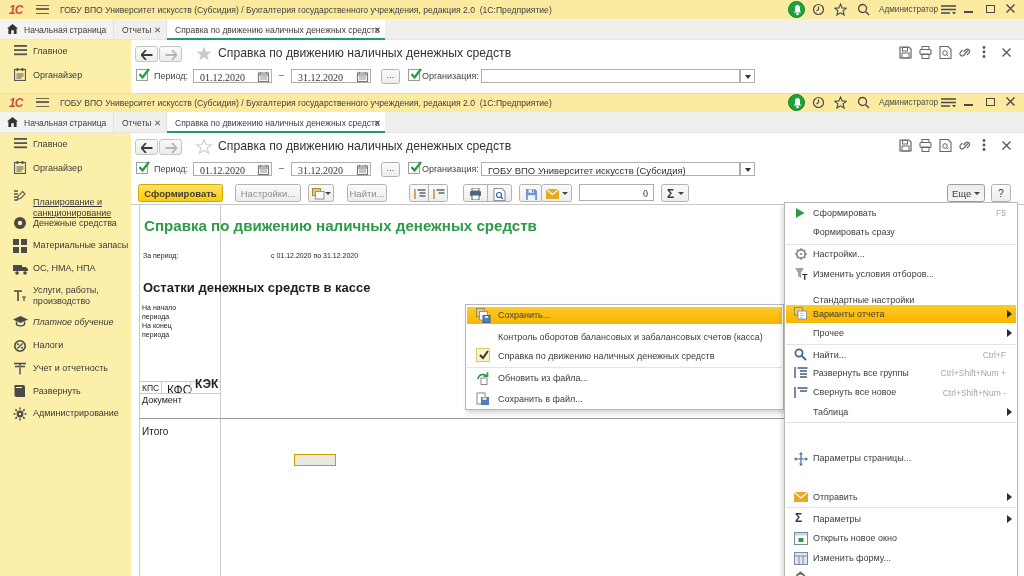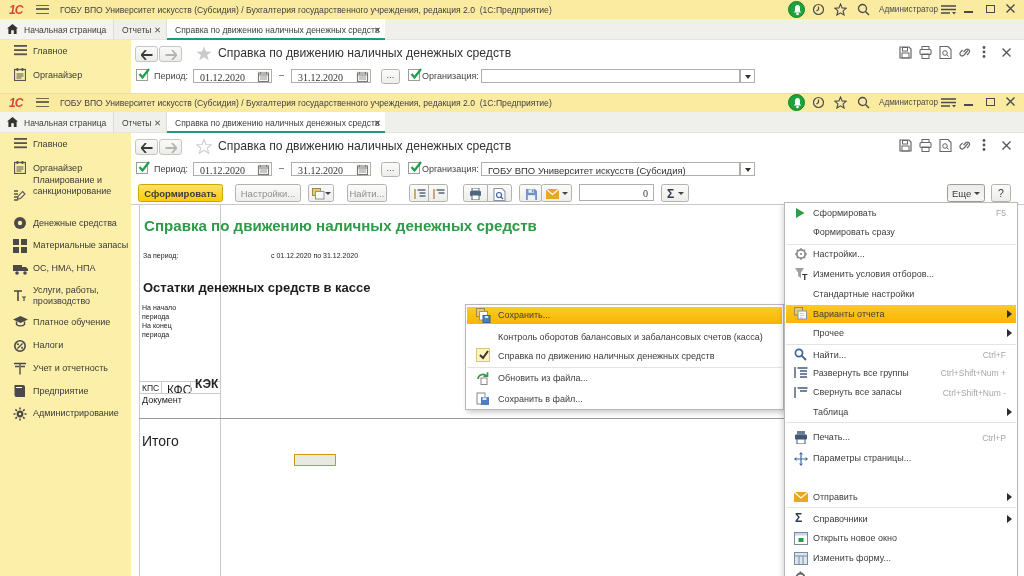--- a/index.html
+++ b/index.html
@@ -300,21 +300,21 @@
           <path d="M2.5 6 h7 M2.5 8 h7 M2.5 10 h5" stroke="#555" stroke-width="1"></path>
         </svg>
       </div>
   <div class="abs sideitem" style="top:70px;">Органайзер</div>
   <div class="abs sideico" style="left:13px;top:96px;">
         <svg width="14" height="14" viewBox="0 0 14 14">
           <path d="M1 2 h4 M1 5 h4 M1 8 h4 M1 11 h4" stroke="#555" stroke-width="1.3"></path>
           <path d="M9.5 2.5 l2.5 2.5 -4.5 4.5 -3 0.7 0.7 -3 Z" fill="none" stroke="#555" stroke-width="1.1"></path>
         </svg>
       </div>
-  <div class="abs sideitem" style="top:82px;">Планирование и<br>санкционирование</div>
+  <div class="abs sideitem" style="top:104px;text-decoration:underline;">Планирование и<br>санкционирование</div>
   <div class="abs sideico" style="left:13px;top:123px;">
         <svg width="14" height="14" viewBox="0 0 14 14">
           <circle cx="7" cy="7" r="6" fill="#4a4a4a"></circle>
           <circle cx="7" cy="7" r="2.2" fill="#fcefa9"></circle>
         </svg>
       </div>
   <div class="abs sideitem" style="top:124.5px;">Денежные средства</div>
   <div class="abs sideico" style="left:13px;top:146px;">
         <svg width="14" height="14" viewBox="0 0 14 14">
           <rect x="0" y="0" width="6" height="6" fill="#4a4a4a"></rect>
@@ -338,21 +338,21 @@
           <path d="M9 8 h4 M11 8 v4" stroke="#4a4a4a" stroke-width="1.2"></path>
         </svg>
       </div>
   <div class="abs sideitem" style="top:192px;">Услуги, работы,<br>производство</div>
   <div class="abs sideico" style="left:13px;top:223px;">
         <svg width="15" height="13" viewBox="0 0 15 13">
           <path d="M7.5 0 L15 3.5 7.5 7 0 3.5 Z" fill="#4a4a4a"></path>
           <path d="M3.5 5.5 v3 c2 1.8 6 1.8 8 0 v-3" fill="none" stroke="#4a4a4a" stroke-width="1.4"></path>
         </svg>
       </div>
-  <div class="abs sideitem" style="top:223.5px;">Платное обучение</div>
+  <div class="abs sideitem" style="top:223.5px;font-style:italic;">Платное обучение</div>
   <div class="abs sideico" style="left:13px;top:245.5px;">
         <svg width="14" height="14" viewBox="0 0 14 14">
           <circle cx="7" cy="7" r="5.2" fill="none" stroke="#4a4a4a" stroke-width="1.6"></circle>
           <path d="M4.5 9.5 L9.5 4.5" stroke="#4a4a4a" stroke-width="1.2"></path>
           <circle cx="5" cy="5.3" r="1" fill="#4a4a4a"></circle>
           <circle cx="9" cy="8.7" r="1" fill="#4a4a4a"></circle>
         </svg>
       </div>
   <div class="abs sideitem" style="top:246.5px;">Налоги</div>
   <div class="abs sideico" style="left:13px;top:269px;">
@@ -360,21 +360,21 @@
           <path d="M1 1.5 h12 M7 1.5 v11 M2 4.5 h4 M8 4.5 h4" stroke="#4a4a4a" stroke-width="1.4" fill="none"></path>
         </svg>
       </div>
   <div class="abs sideitem" style="top:270px;">Учет и отчетность</div>
   <div class="abs sideico" style="left:13px;top:291px;">
         <svg width="13" height="14" viewBox="0 0 13 14">
           <path d="M1.5 1 h8.5 a2 2 0 0 1 2 2 v10 h-8.5 a2 2 0 0 1 -2 -2 Z" fill="#4a4a4a"></path>
           <path d="M3 3.5 h6" stroke="#fff" stroke-width="1"></path>
         </svg>
       </div>
-  <div class="abs sideitem" style="top:292.5px;">Предприятие</div>
+  <div class="abs sideitem" style="top:292.5px;">Развернуть</div>
   <div class="abs sideico" style="left:13px;top:313.5px;">
         <svg width="14" height="14" viewBox="0 0 14 14">
           <path d="M7 0.5 v2 M7 11.5 v2 M0.5 7 h2 M11.5 7 h2 M2.4 2.4 l1.5 1.5 M10.1 10.1 l1.5 1.5 M2.4 11.6 l1.5 -1.5 M10.1 3.9 l1.5 -1.5" stroke="#4a4a4a" stroke-width="1.5"></path>
           <circle cx="7" cy="7" r="3.4" fill="#4a4a4a"></circle>
           <circle cx="7" cy="7" r="1.2" fill="#fcefa9"></circle>
         </svg>
       </div>
   <div class="abs sideitem" style="top:315px;">Администрирование</div>
 
   <div class="abs navbtn" style="left:135px;top:46px;">
@@ -547,21 +547,21 @@
   <div class="abs" style="left:142px;top:229px;font-size:7px;color:#222;line-height:8.5px;">На конец<br>периода</div>
   <div class="abs tline" style="left:139px;top:287.5px;width:82px;height:1px;"></div>
   <div class="abs" style="left:142px;top:290px;font-size:8.5px;color:#222;">КПС</div>
   <div class="abs" style="left:167px;top:290px;font-size:12px;color:#222;">КФО</div>
   <div class="abs" style="left:195px;top:284px;font-size:12px;color:#222;font-weight:bold;">КЭК</div>
   <div class="abs tline" style="left:161px;top:288px;width:1px;height:12px;"></div>
   <div class="abs tline" style="left:190px;top:288px;width:1px;height:12px;"></div>
   <div class="abs tline" style="left:139px;top:300px;width:82px;height:1px;"></div>
   <div class="abs" style="left:142px;top:302px;font-size:9px;color:#222;">Документ</div>
   <div class="abs" style="left:139px;top:325px;width:700px;height:1px;background:#9a9a9a;"></div>
-  <div class="abs" style="left:142px;top:340px;font-size:14px;color:#222;">Итого</div>
+  <div class="abs" style="left:142px;top:333px;font-size:10px;color:#222;">Итого</div>
 
   <div class="abs" style="left:294px;top:361px;width:42px;height:12px;background:#e9e9e4;border:1.5px solid #c99f00;"></div>
 
   <div class="abs menu" style="left:465px;top:211px;width:319px;height:106px;">
     <div class="mi smi hl" style="top:2px;height:16.5px;">
       <span class="mico" style="top:1px;">
             <svg width="15" height="15" viewBox="0 0 15 15">
               <rect x="0.5" y="0.5" width="8" height="8" fill="#e9c96b" stroke="#9a8a50"></rect>
               <rect x="3.5" y="3.5" width="8" height="8.5" fill="#fdfdfc" stroke="#8a96a4"></rect>
               <rect x="7" y="7.5" width="7" height="7" fill="#4d7ebf" stroke="#38619c"></rect>
@@ -630,21 +630,21 @@
         </div>
     <div class="mi" style="top:61px;">
           <span class="mico">
             <svg width="14" height="14" viewBox="0 0 14 14">
               <path d="M1 1 h9 L7 5.5 v5.5 l-3 -2 V5.5 Z" fill="#9aa2ac"></path>
               <text x="8" y="13" font-size="9" font-weight="bold" fill="#333" font-family="Liberation Sans">T</text>
             </svg>
           </span>
           <span class="mtx">Изменить условия отборов...</span>
         </div>
-    <div class="mi" style="top:81px;">
+    <div class="mi" style="top:87px;">
           <span class="mtx">Стандартные настройки</span>
         </div>
     <div class="mi hl" style="top:102px;height:17.5px;">
           <span class="mico" style="top:2px;">
             <svg width="14" height="13" viewBox="0 0 14 13">
               <rect x="0.5" y="0.5" width="8" height="7.5" fill="#e9c96b" stroke="#9a8a50"></rect>
               <rect x="4" y="4" width="8.5" height="8" fill="#fdfdfc" stroke="#8a96a4"></rect>
               <path d="M6 6.5 h4 M6 8.5 h4 M6 10.5 h2.5" stroke="#b9c2cc" stroke-width="0.8"></path>
             </svg>
           </span>
@@ -674,39 +674,28 @@
           </span>
           <span class="mtx">Развернуть все группы</span>
           <span class="sc">Ctrl+Shift+Num +</span>
         </div>
     <div class="mi" style="top:179.5px;">
           <span class="mico">
             <svg width="14" height="13" viewBox="0 0 14 13">
               <path d="M1 1 v11 M3.5 2 h10 M6 5 h7" stroke="#445a77" stroke-width="1.4"></path>
             </svg>
           </span>
-          <span class="mtx">Свернуть все запасы</span>
+          <span class="mtx">Свернуть все новое</span>
           <span class="sc">Ctrl+Shift+Num -</span>
         </div>
     <div class="mi" style="top:199px;">
           <span class="mtx">Таблица</span>
           <span class="arr"></span>
         </div>
     <div class="msep" style="top:219px;"></div>
-    <div class="mi" style="top:224.5px;">
-          <span class="mico">
-            <svg width="14" height="13" viewBox="0 0 14 13">
-              <rect x="3" y="0" width="8" height="3.5" fill="#6b7c92"></rect>
-              <rect x="1" y="3.5" width="12" height="5" rx="1" fill="#3f5877"></rect>
-              <rect x="3" y="8" width="8" height="5" fill="#fff" stroke="#3f5877"></rect>
-            </svg>
-          </span>
-          <span class="mtx">Печать...</span>
-          <span class="sc">Ctrl+P</span>
-        </div>
     <div class="mi" style="top:245.5px;">
           <span class="mico">
             <svg width="14" height="14" viewBox="0 0 14 14">
               <path d="M7 0 l2 2.5 h-4 Z M7 14 l2 -2.5 h-4 Z M0 7 l2.5 -2 v4 Z M14 7 l-2.5 -2 v4 Z" fill="#3f64a0"></path>
               <path d="M7 2.5 v9 M2.5 7 h9" stroke="#3f64a0" stroke-width="1.2"></path>
             </svg>
           </span>
           <span class="mtx">Параметры страницы...</span>
         </div>
     <div class="mi" style="top:284px;">
@@ -715,21 +704,21 @@
               <rect width="14" height="10" fill="#e8a820"></rect>
               <path d="M0 0 L7 6 L14 0" stroke="#fff" stroke-width="1.2" fill="none"></path>
             </svg>
           </span>
           <span class="mtx">Отправить</span>
           <span class="arr"></span>
         </div>
     <div class="msep" style="top:303.5px;"></div>
     <div class="mi" style="top:306px;">
           <span class="mico" style="font-size:12px;font-weight:bold;color:#2c3e50;left:9px;top:2px;">Σ</span>
-          <span class="mtx">Справочники</span>
+          <span class="mtx">Параметры</span>
           <span class="arr"></span>
         </div>
     <div class="mi" style="top:325.5px;">
           <span class="mico">
             <svg width="14" height="13" viewBox="0 0 14 13">
               <rect x="0.5" y="0.5" width="13" height="12" fill="#fff" stroke="#7a8aa0"></rect>
               <rect x="1" y="1" width="12" height="2.5" fill="#c9d6e4"></rect>
               <rect x="4.5" y="6" width="5" height="4" fill="#2f9a47"></rect>
             </svg>
           </span>

